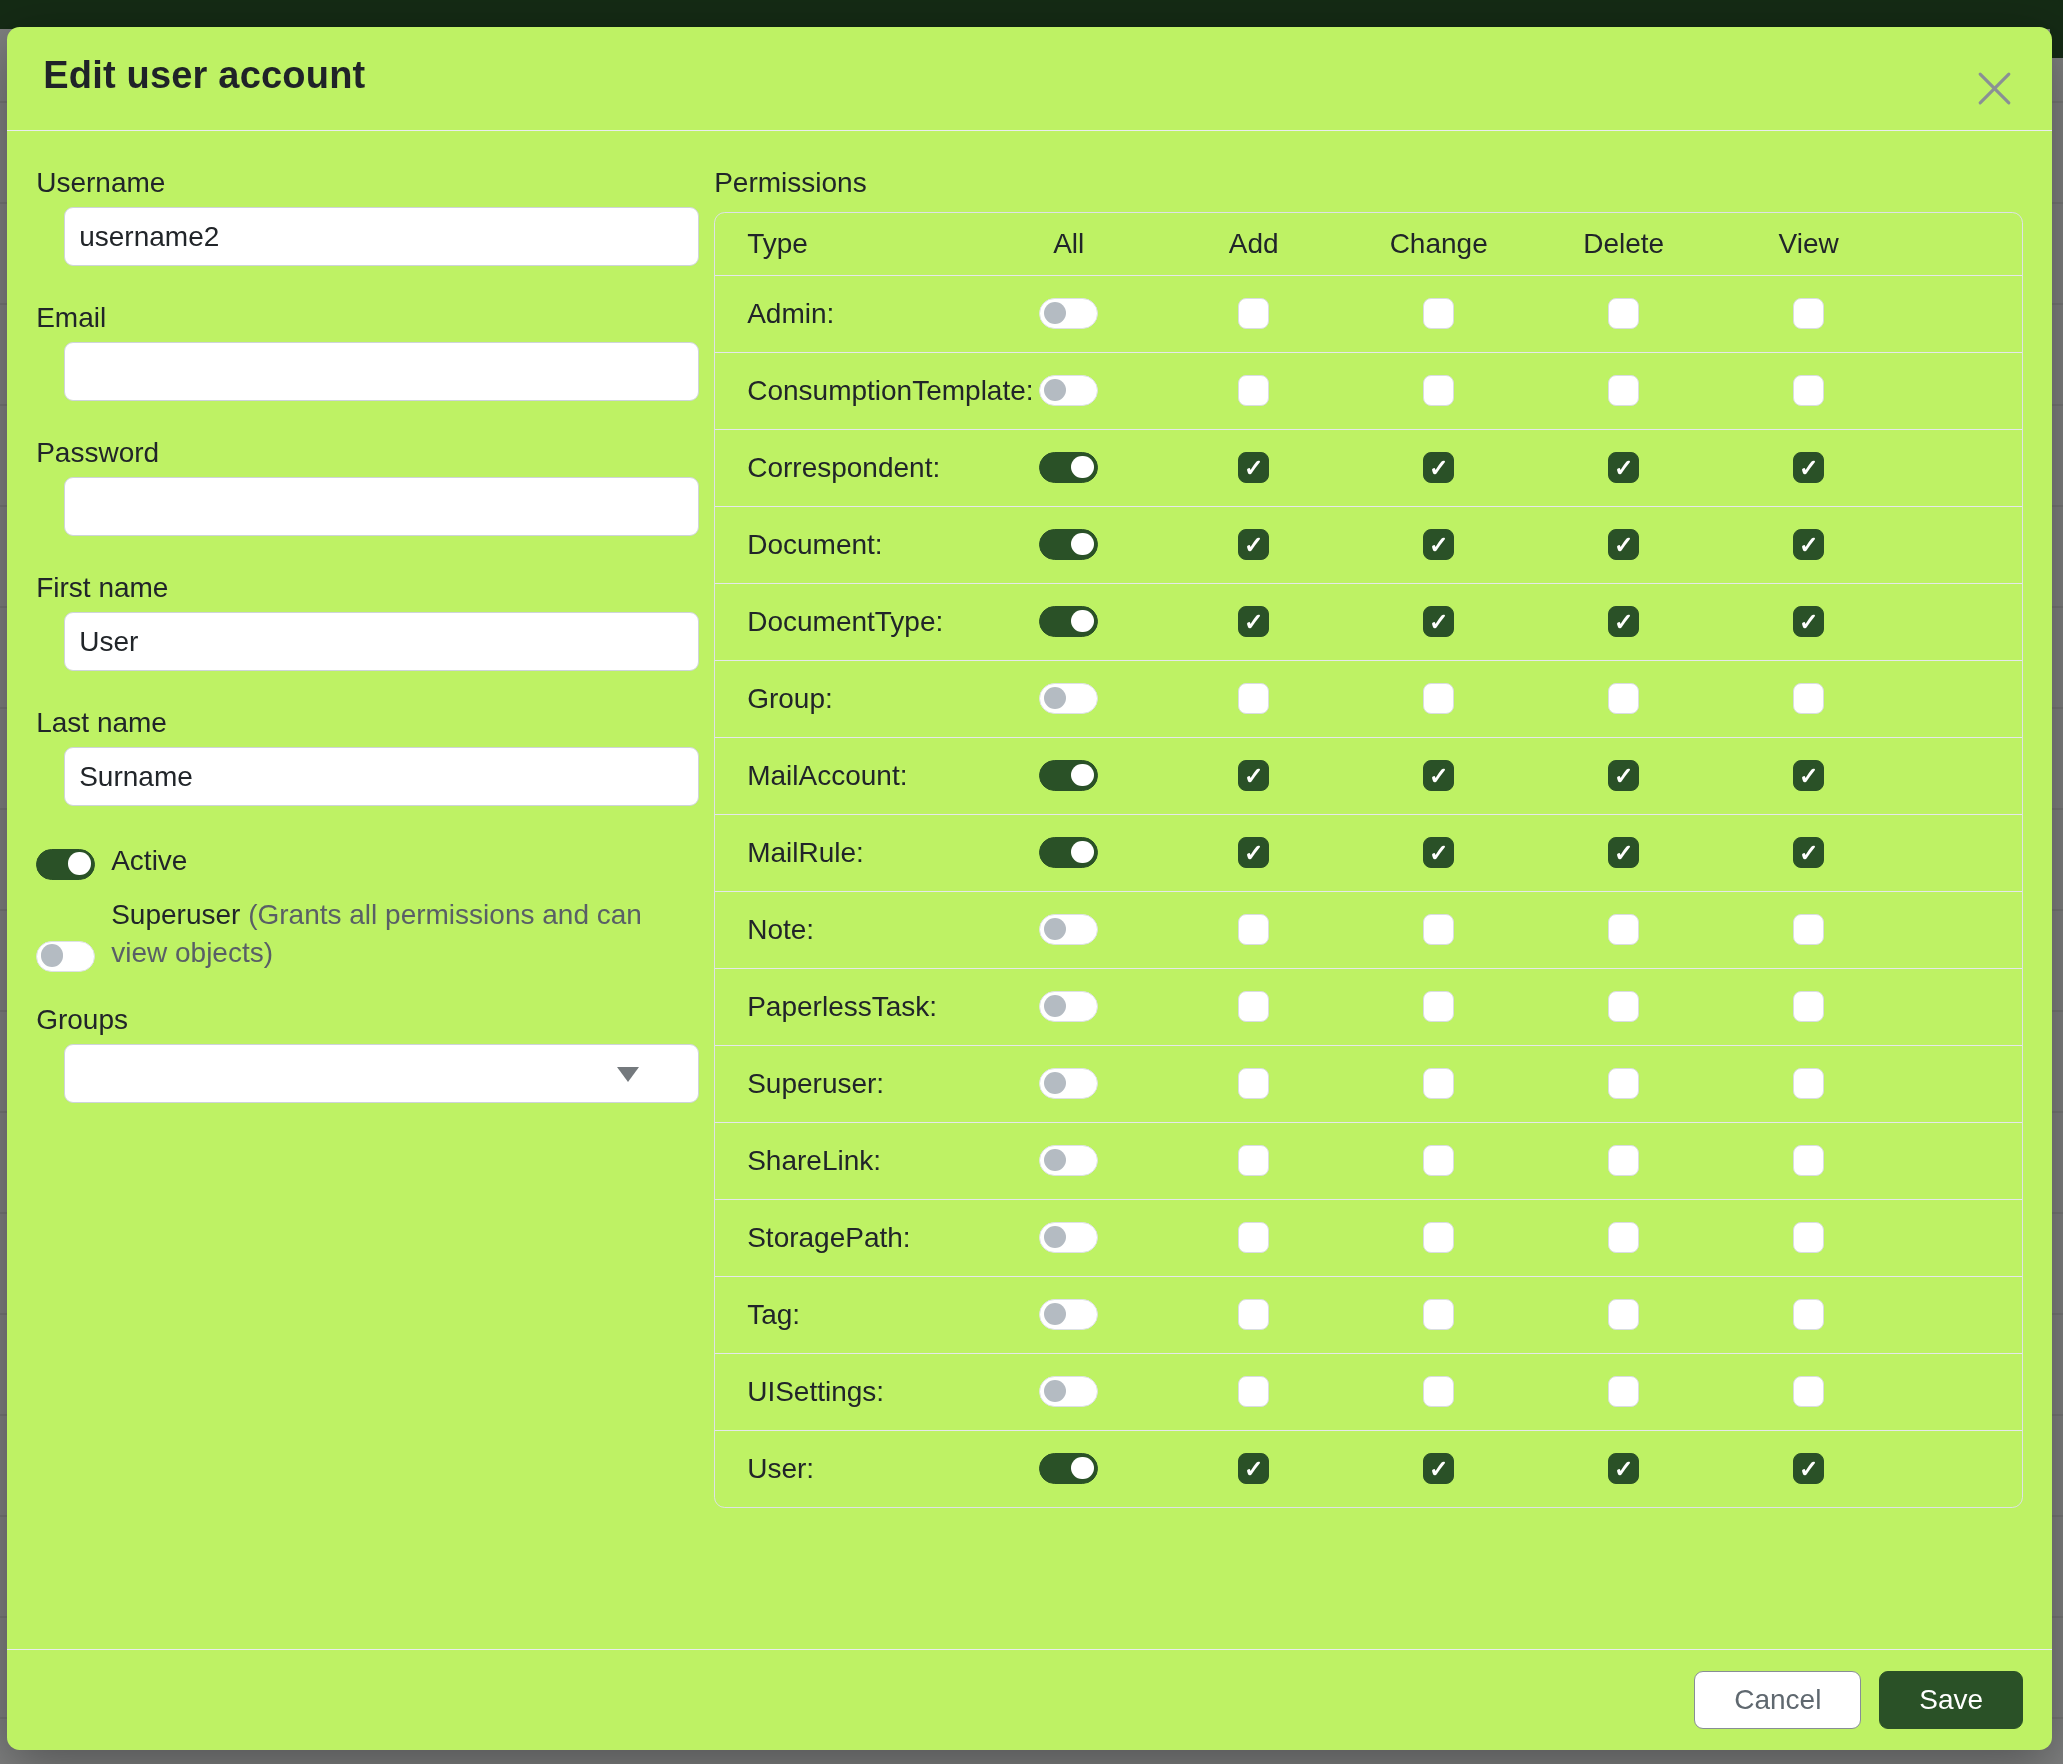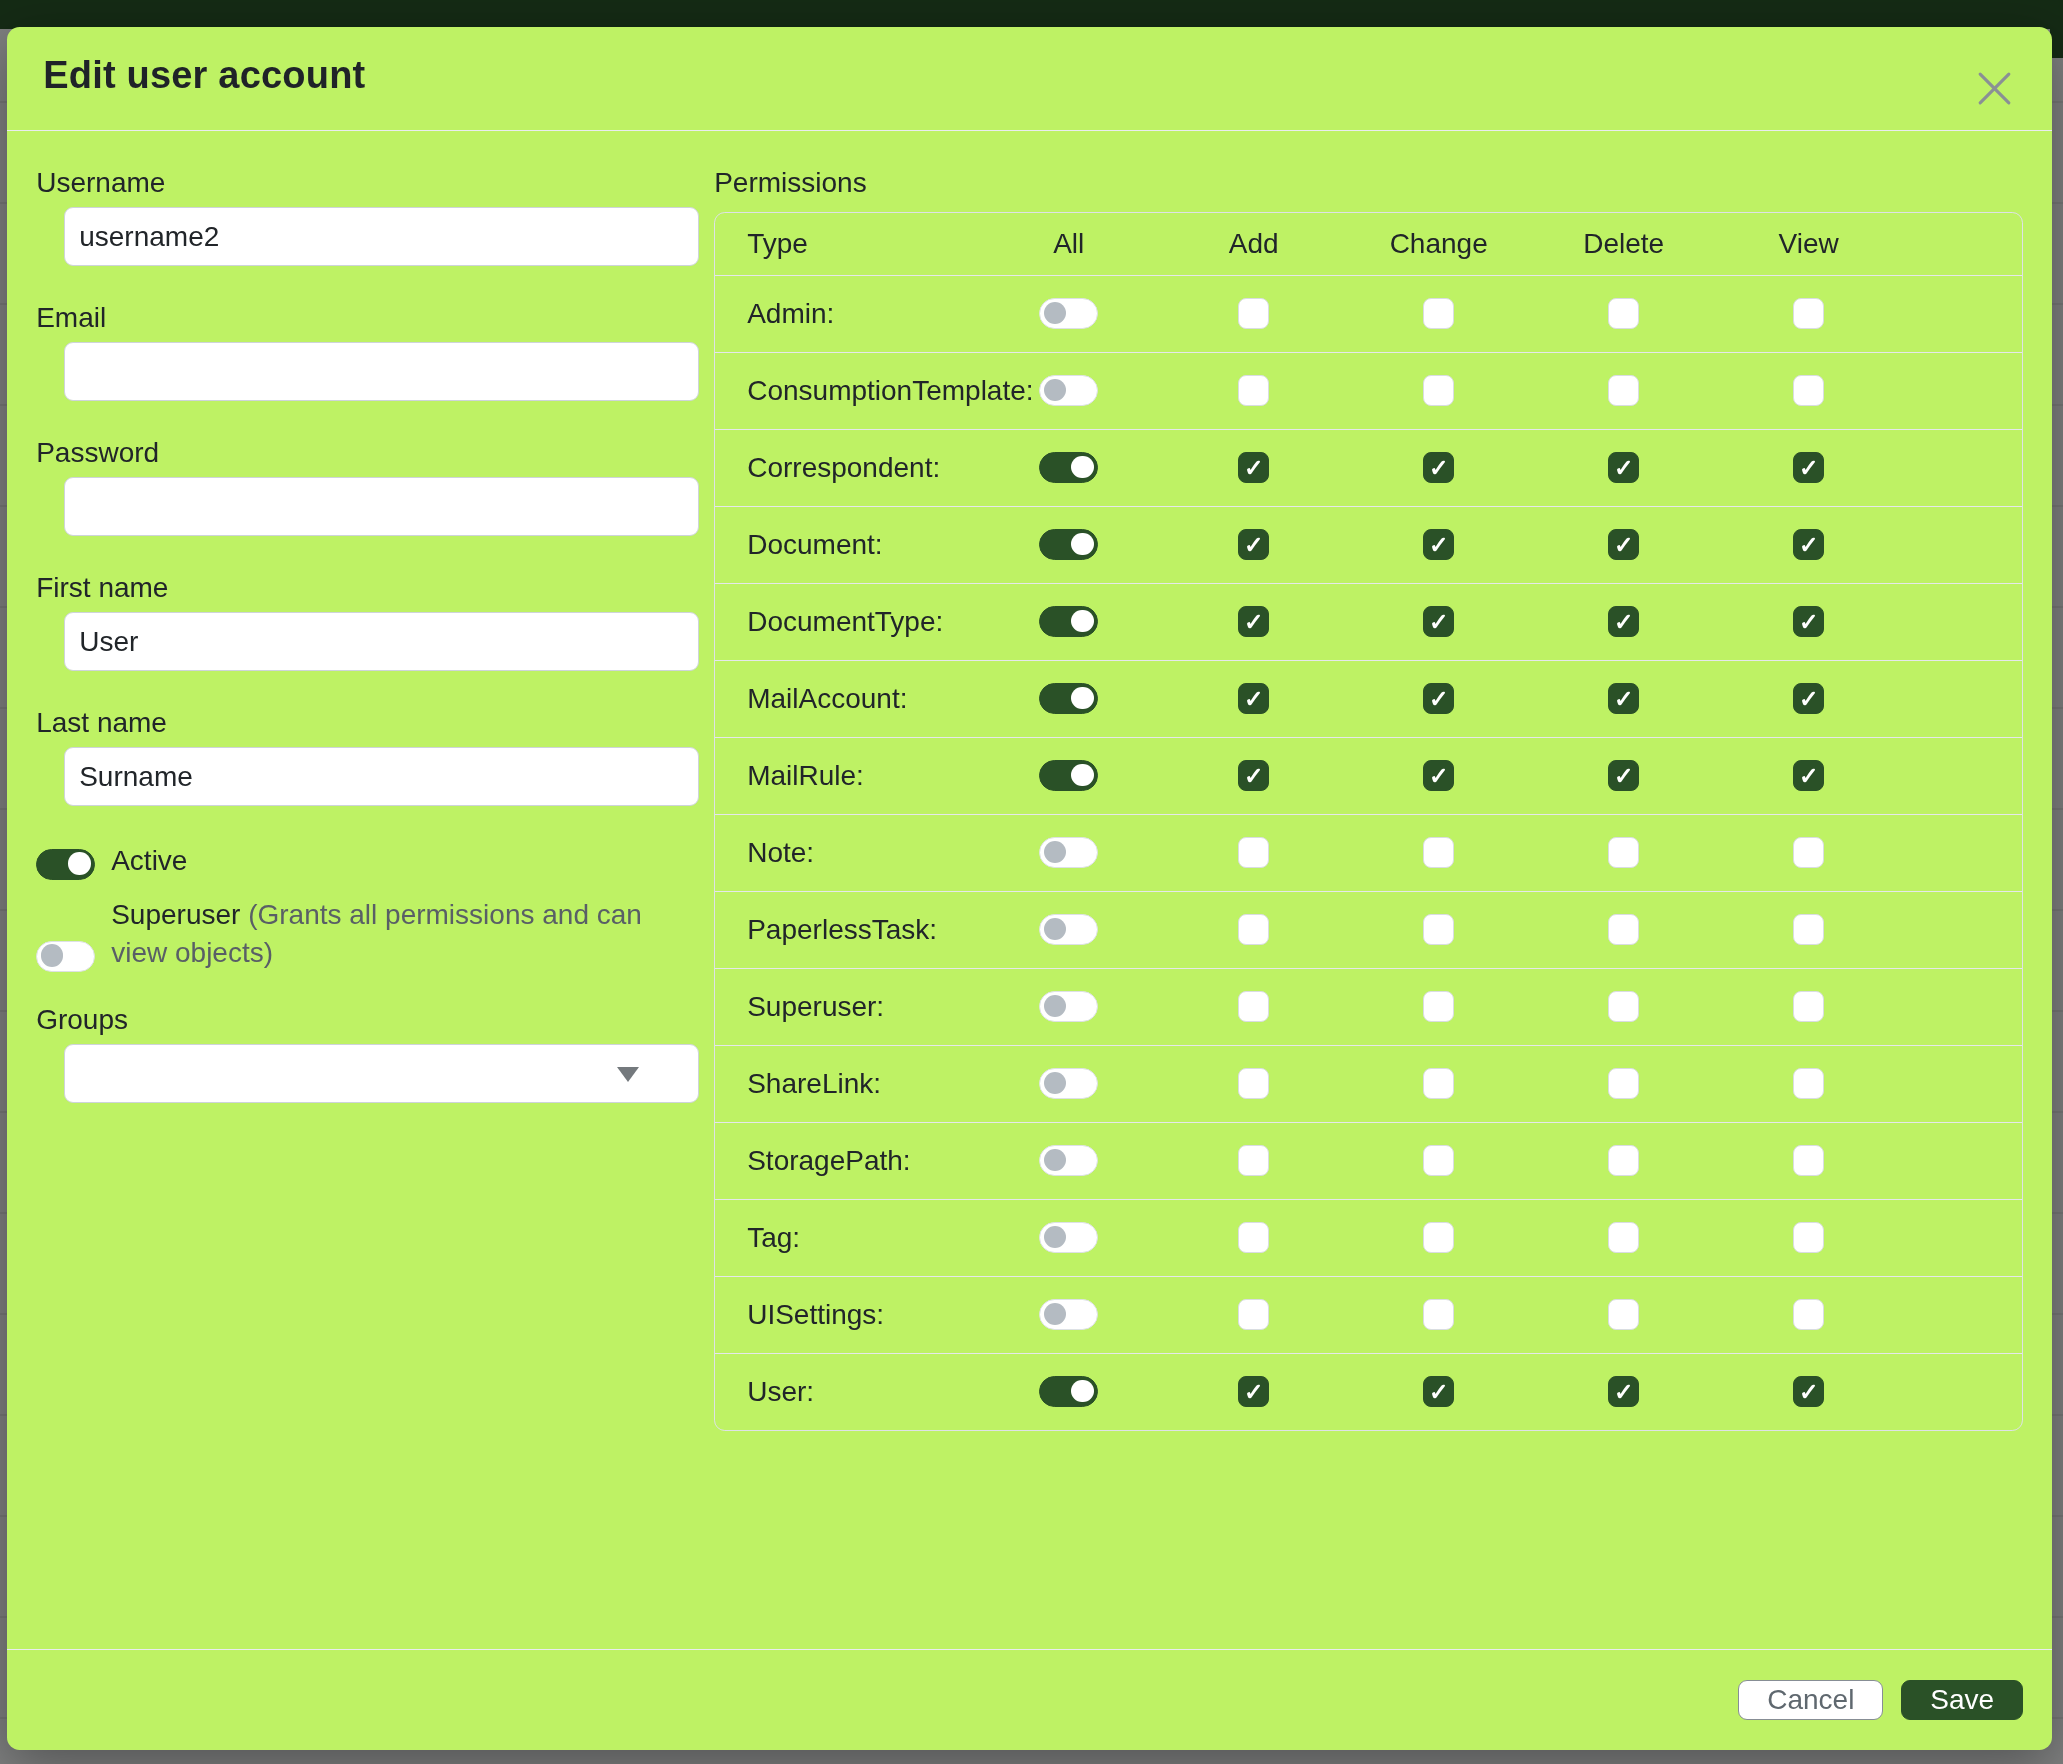--- a/index.html
+++ b/index.html
@@ -130,23 +130,23 @@
     display: flex; align-items: center; justify-content: center;
   }
 
   .modal-footer {
     flex: 0 0 auto; height: 101px;
     border-top: 1.8px solid #e9ecef;
     display: flex; align-items: center; justify-content: flex-end;
     padding: 0 29px; gap: 18px;
   }
   .btn {
-    height: 40px; border-radius: 9px; font-size: 28px;
+    height: 58px; border-radius: 9px; font-size: 28px;
     font-family: "Liberation Sans", sans-serif;
-    padding: 0 28px; cursor: pointer;
+    padding: 0 39px; cursor: pointer;
   }
   .btn-cancel {
     background: #ffffff; color: #5f686f;
     border: 1.8px solid #878e95;
   }
   .btn-save {
     background: var(--primary); color: #ffffff; border: 1.8px solid var(--primary);
   }
 </style>
 </head>
@@ -312,20 +312,38 @@
                 <span class="checkbox checked"></span>
               </div>
               <div class="pcell">
                 <span class="checkbox checked"></span>
               </div>
               <div class="pcell">
                 <span class="checkbox checked"></span>
               </div>
             </div>
             <div class="prow">
+              <div class="pcell type">Group:</div>
+              <div class="pcell">
+                <span class="switch"></span>
+              </div>
+              <div class="pcell">
+                <span class="checkbox"></span>
+              </div>
+              <div class="pcell">
+                <span class="checkbox"></span>
+              </div>
+              <div class="pcell">
+                <span class="checkbox"></span>
+              </div>
+              <div class="pcell">
+                <span class="checkbox"></span>
+              </div>
+            </div>
+            <div class="prow">
               <div class="pcell type">MailAccount:</div>
               <div class="pcell">
                 <span class="switch on"></span>
               </div>
               <div class="pcell">
                 <span class="checkbox checked"></span>
               </div>
               <div class="pcell">
                 <span class="checkbox checked"></span>
               </div>

